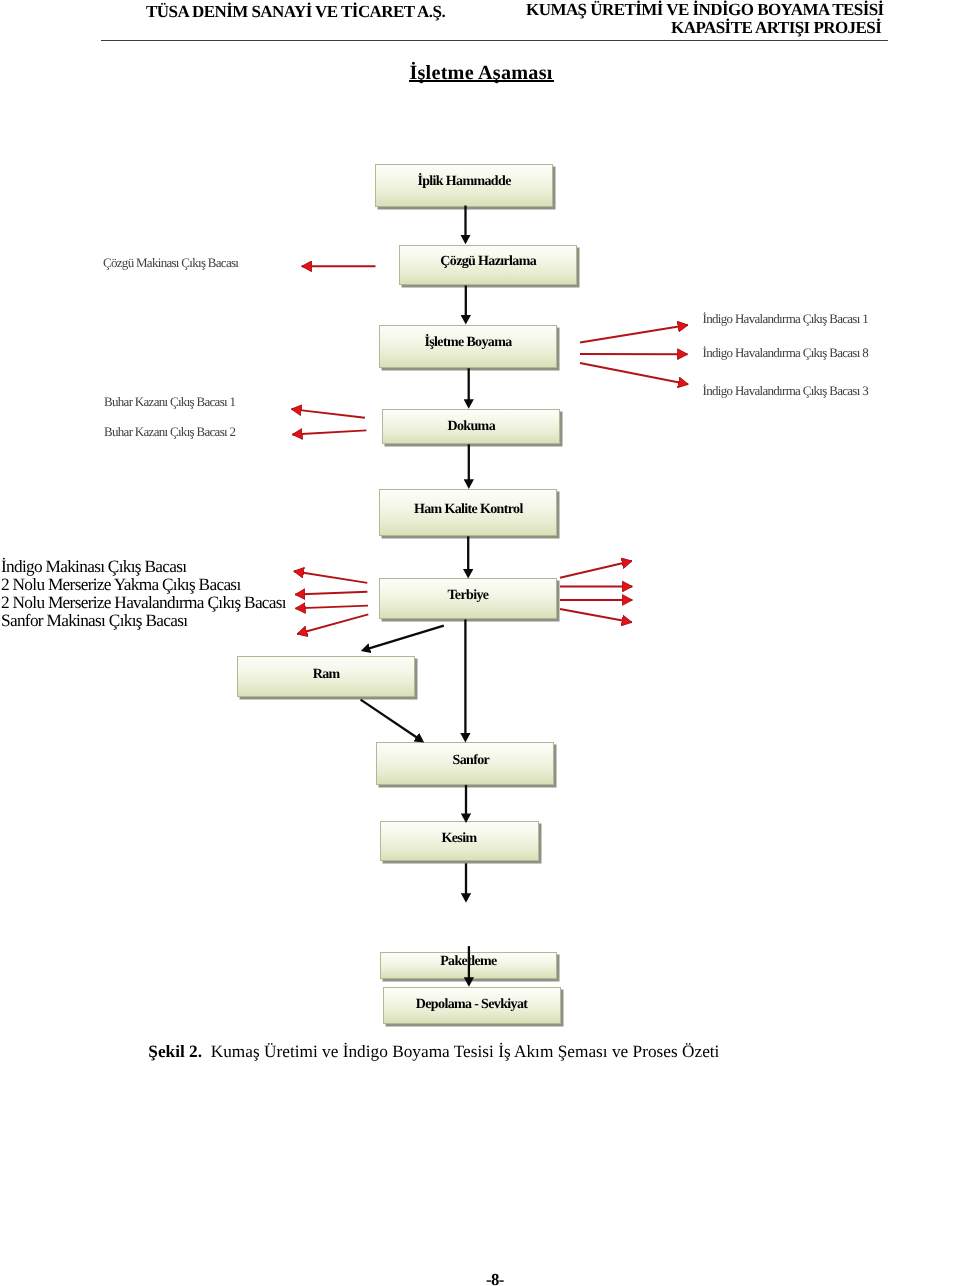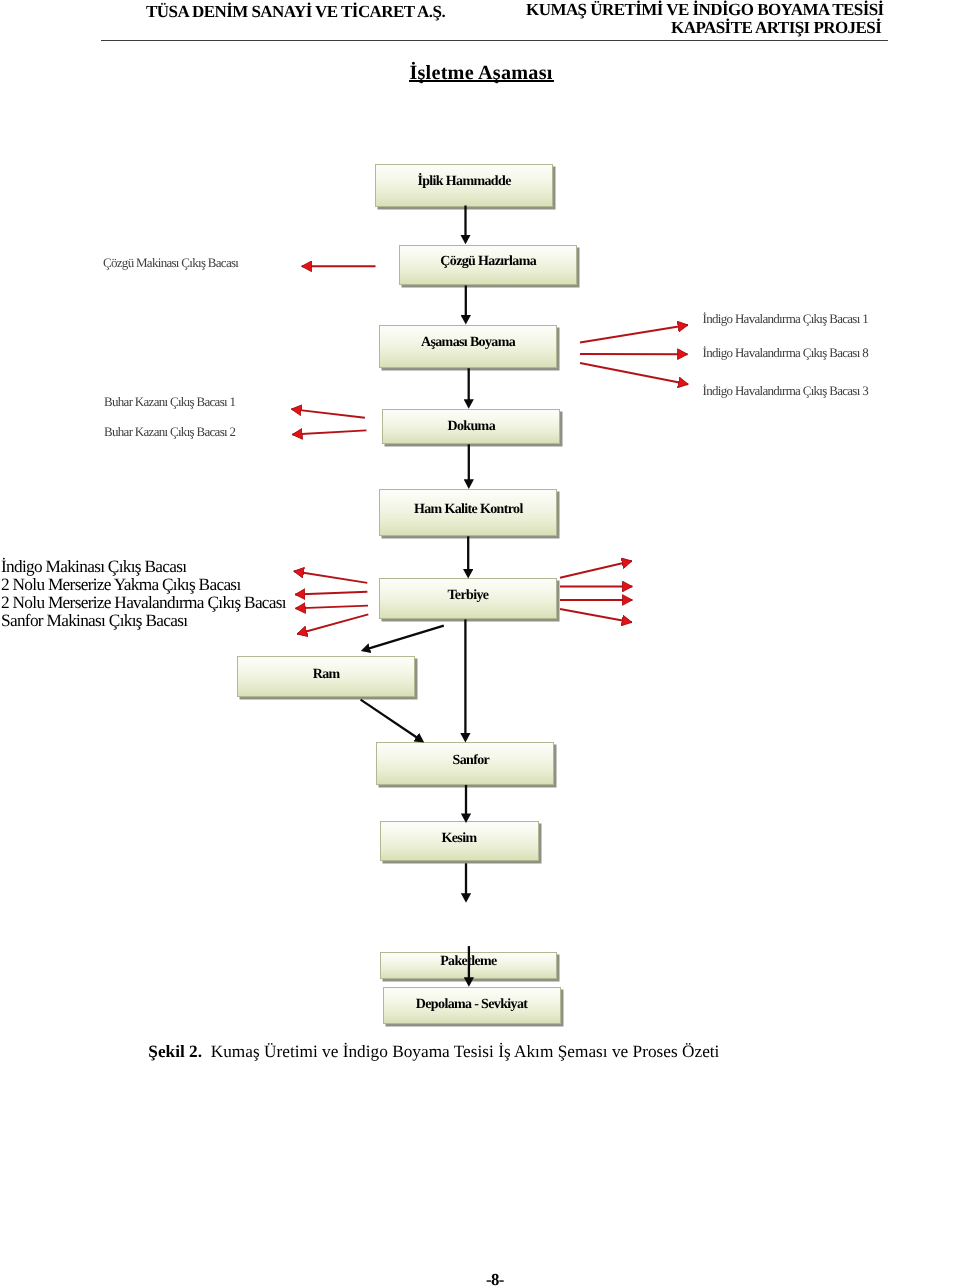--- a/index.html
+++ b/index.html
@@ -29,21 +29,21 @@
   <div class="hdr" style="left:409.4px;top:62.6px;font-size:20.2px;letter-spacing:0.24px;line-height:20px;text-align:center;">İşletme Aşaması</div>
 
   <div class="rule" style="left:409px;top:80px;width:145px;height:2.1px;"></div>
   <div class="node" style="left:375.3px;top:164px;width:177.5px;height:43px;">
       <span style="top:-3.3px;">İplik Hammadde</span>
     </div>
   <div class="node" style="left:379.2px;top:244.5px;width:178px;height:40.7px;margin-left:20px;">
       <span>Çözgü Hazırlama</span>
     </div>
   <div class="node" style="left:379px;top:324.5px;width:178.1px;height:43.4px;">
-      <span>Aşaması Boyama</span>
+      <span>İşletme Boyama</span>
     </div>
   <div class="node" style="left:382.3px;top:408.5px;width:177.9px;height:35.6px;">
       <span style="top:0.7px;">Dokuma</span>
     </div>
   <div class="node" style="left:379.4px;top:488.7px;width:177.9px;height:47.5px;">
       <span style="top:-5.4px;margin-top:6px;">Ham Kalite Kontrol</span>
     </div>
   <div class="node" style="left:378.7px;top:578.4px;width:178.4px;height:40.8px;">
       <span>Terbiye</span>
     </div>

